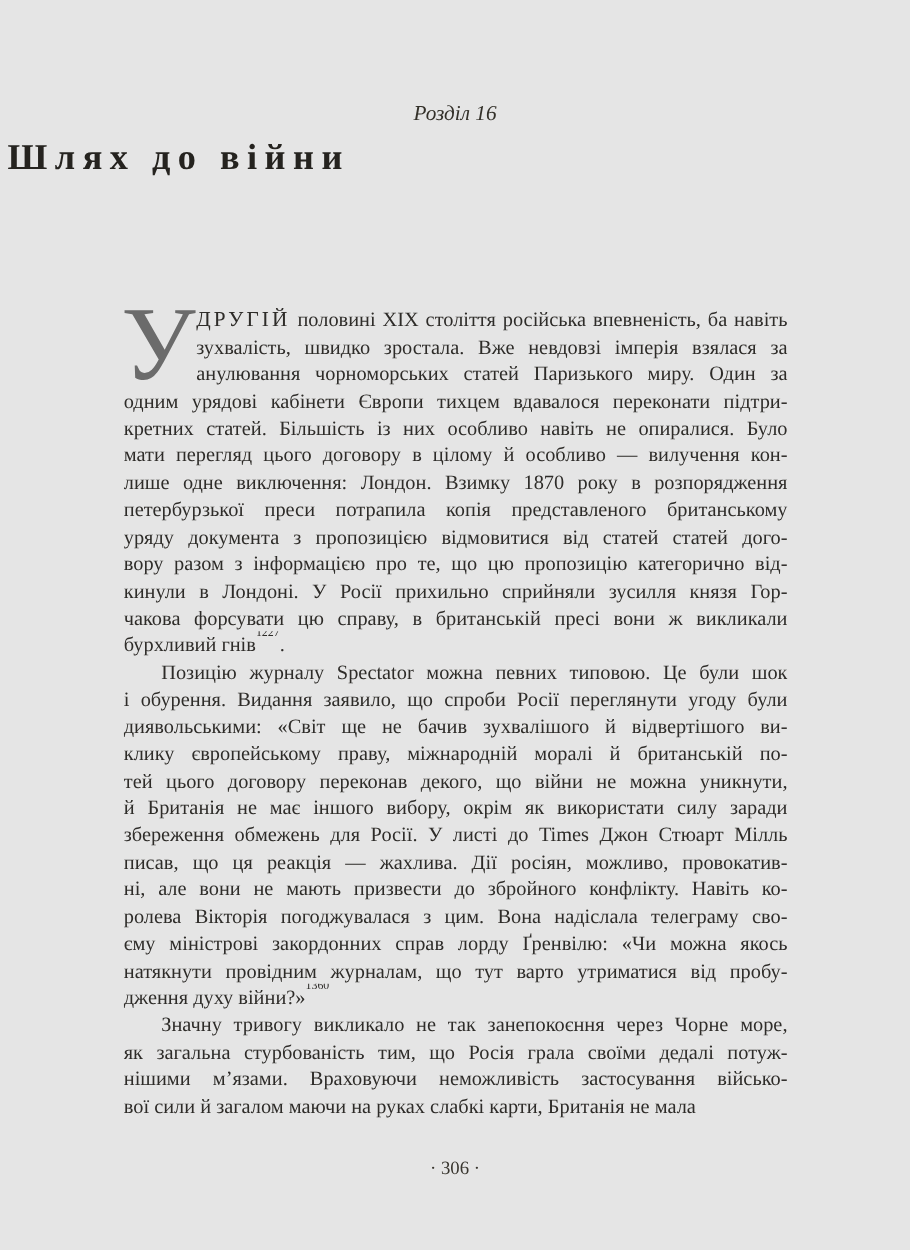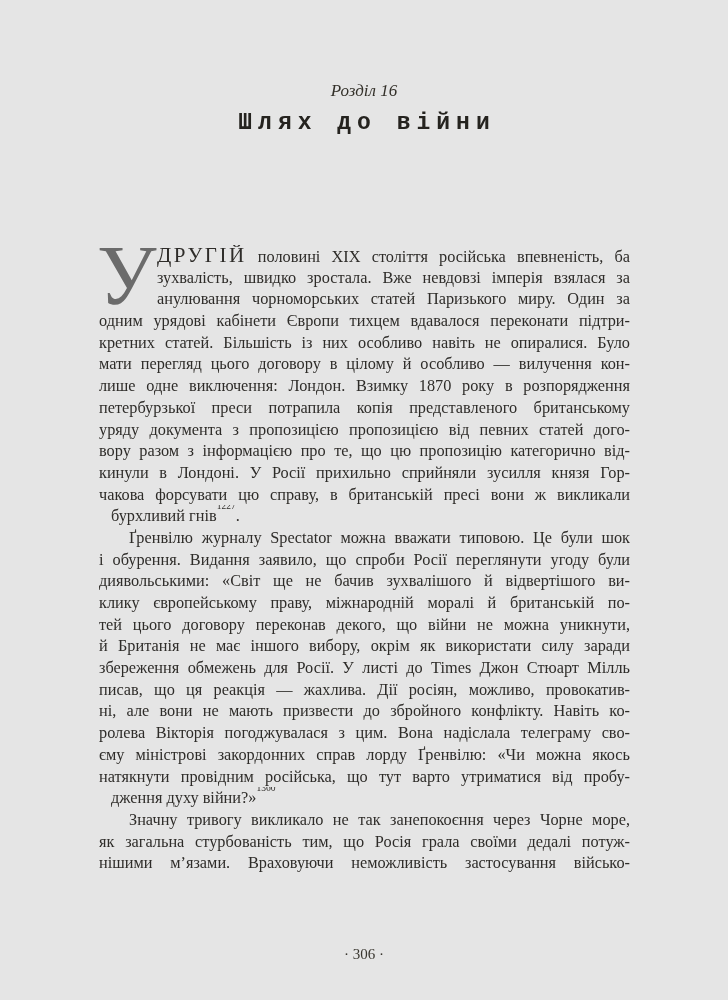--- a/index.html
+++ b/index.html
@@ -16,66 +16,64 @@
     position: absolute;
     top: 81px; left: 0; width: 100%;
     text-align: center;
     font-style: italic;
     font-size: 17px;
     color: #333029;
   }
   .page-title {
     position: absolute;
     top: 110px; left: 0; width: 100%;
-    text-align: center;
     font-weight: bold;
-    font-size: 23px;
+    font-size: 29px;
     letter-spacing: 6px;
     padding-left: 6px;
     box-sizing: border-box;
     color: #25231f;
-    font-family: Liberation Mono, monospace;
   }
   .body-text {
     position: absolute;
     left: 99px; top: 245px; width: 531px;
     font-size: 16.3px;
     line-height: 21.7px;
   }
   .paragraph { position: relative; }
   .line {
     text-align: justify;
     text-align-last: justify;
     height: 21.7px;
     overflow: hidden;
   }
-  .line.last { text-align-last: left; margin-left: 12px; }
+  .line.last { text-align-last: left; }
   .line.inset { padding-left: 58px; }
   .paragraph.indented .line:first-child { text-indent: 30px; }
   .dropcap {
     position: absolute;
     left: -2px; top: -11px;
     font-size: 84px;
     line-height: 1;
     color: #6b6b6b;
   }
   .lead-word {
     letter-spacing: 2.5px;
-    font-size: 21px;
+    font-size: 17px;
   }
   sup.fn {
     font-size: 9.5px;
     line-height: 0;
     position: relative;
     top: -6px;
     letter-spacing: 0;
   }
   .page-number {
     position: absolute;
-    top: 946px; left: 0; width: 100%;
+    top: 927px; left: 0; width: 100%;
     text-align: center;
     font-size: 15px;
     color: #39362f;
   }
 </style>
 </head>
 <body>
 
 <div class="page">
   <div class="chapter-label">Розділ 16</div>
@@ -86,42 +84,43 @@
       <div class="paragraph">
         <span class="dropcap">У</span>
         <div class="line inset"><span class="lead-word">ДРУГІЙ</span> половині XIX століття російська впевненість, ба навіть</div>
         <div class="line inset">зухвалість, швидко зростала. Вже невдовзі імперія взялася за</div>
         <div class="line inset">анулювання чорноморських статей Паризького миру. Один за</div>
         <div class="line">одним урядові кабінети Європи тихцем вдавалося переконати підтри-</div>
         <div class="line">кретних статей. Більшість із них особливо навіть не опиралися. Було</div>
         <div class="line">мати перегляд цього договору в цілому й особливо — вилучення кон-</div>
         <div class="line">лише одне виключення: Лондон. Взимку 1870 року в розпорядження</div>
         <div class="line">петербурзької преси потрапила копія представленого британському</div>
-        <div class="line">уряду документа з пропозицією пропозицією від певних статей дого-</div>
+        <div class="line">уряду документа з пропозицією відмовитися від статей статей дого-</div>
         <div class="line">вору разом з інформацією про те, що цю пропозицію категорично від-</div>
         <div class="line">кинули в Лондоні. У Росії прихильно сприйняли зусилля князя Гор-</div>
         <div class="line">чакова форсувати цю справу, в британській пресі вони ж викликали</div>
         <div class="line last">бурхливий гнів<sup class="fn">1227</sup>.</div>
       </div>
       <div class="paragraph indented">
-        <div class="line">Ґренвілю журналу Spectator можна вважати типовою. Це були шок</div>
+        <div class="line">Позицію журналу Spectator можна певних типовою. Це були шок</div>
         <div class="line">і обурення. Видання заявило, що спроби Росії переглянути угоду були</div>
         <div class="line">диявольськими: «Світ ще не бачив зухвалішого й відвертішого ви-</div>
         <div class="line">клику європейському праву, міжнародній моралі й британській по-</div>
         <div class="line">тей цього договору переконав декого, що війни не можна уникнути,</div>
         <div class="line">й Британія не має іншого вибору, окрім як використати силу заради</div>
         <div class="line">збереження обмежень для Росії. У листі до Times Джон Стюарт Мілль</div>
         <div class="line">писав, що ця реакція — жахлива. Дії росіян, можливо, провокатив-</div>
         <div class="line">ні, але вони не мають призвести до збройного конфлікту. Навіть ко-</div>
         <div class="line">ролева Вікторія погоджувалася з цим. Вона надіслала телеграму сво-</div>
         <div class="line">єму міністрові закордонних справ лорду Ґренвілю: «Чи можна якось</div>
-        <div class="line">натякнути провідним російська, що тут варто утриматися від пробу-</div>
+        <div class="line">натякнути провідним журналам, що тут варто утриматися від пробу-</div>
         <div class="line last">дження духу війни?»<sup class="fn">1360</sup></div>
       </div>
       <div class="paragraph indented">
         <div class="line">Значну тривогу викликало не так занепокоєння через Чорне море,</div>
         <div class="line">як загальна стурбованість тим, що Росія грала своїми дедалі потуж-</div>
         <div class="line">нішими м’язами. Враховуючи неможливість застосування військо-</div>
+        <div class="line last">вої сили й загалом маючи на руках слабкі карти, Британія не мала</div>
       </div>
     </div>
 
   <div class="page-number">· 306 ·</div>
 </div>
 
 </body></html>

